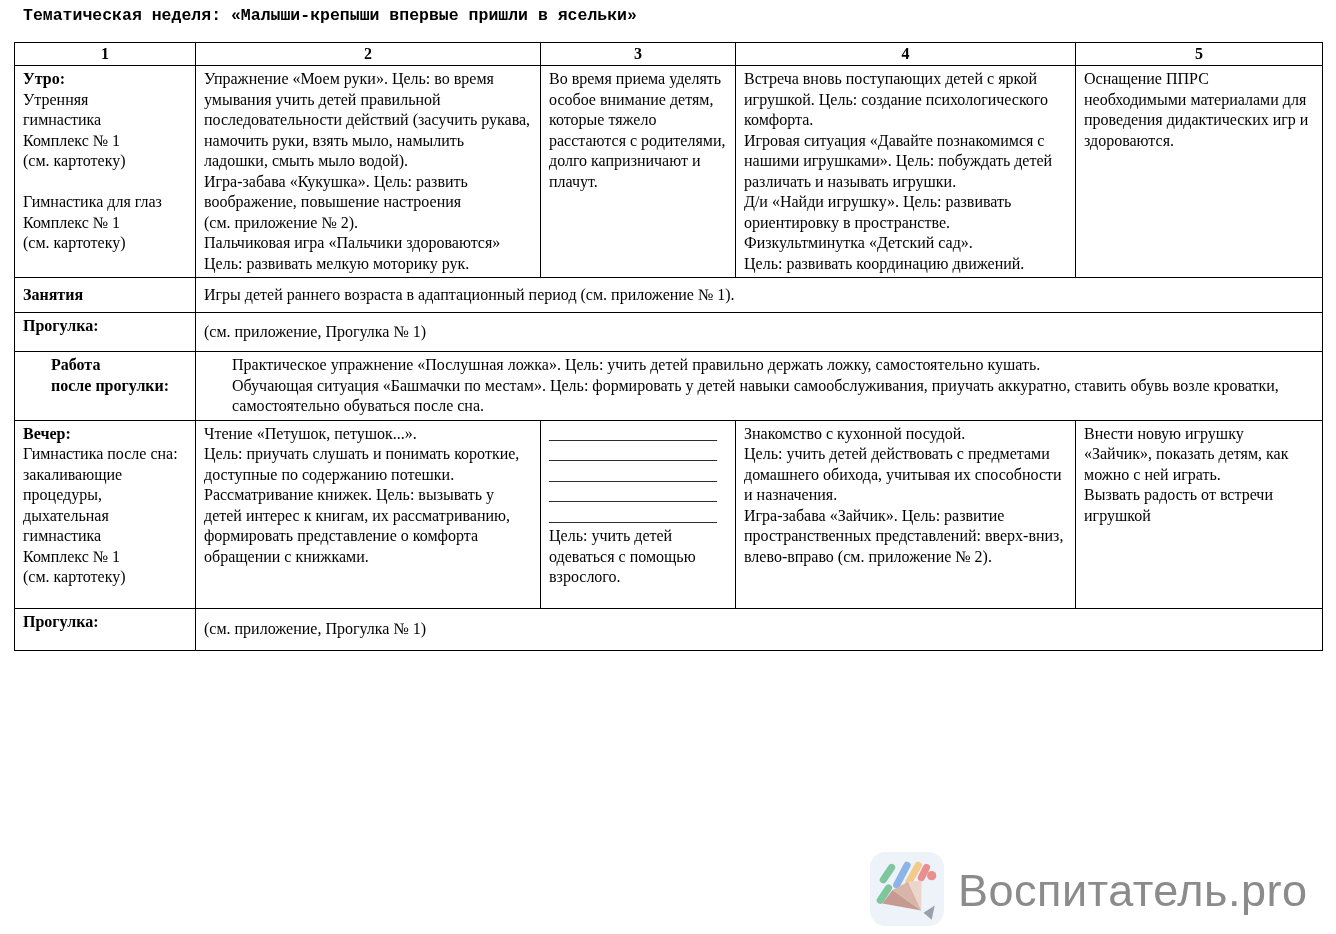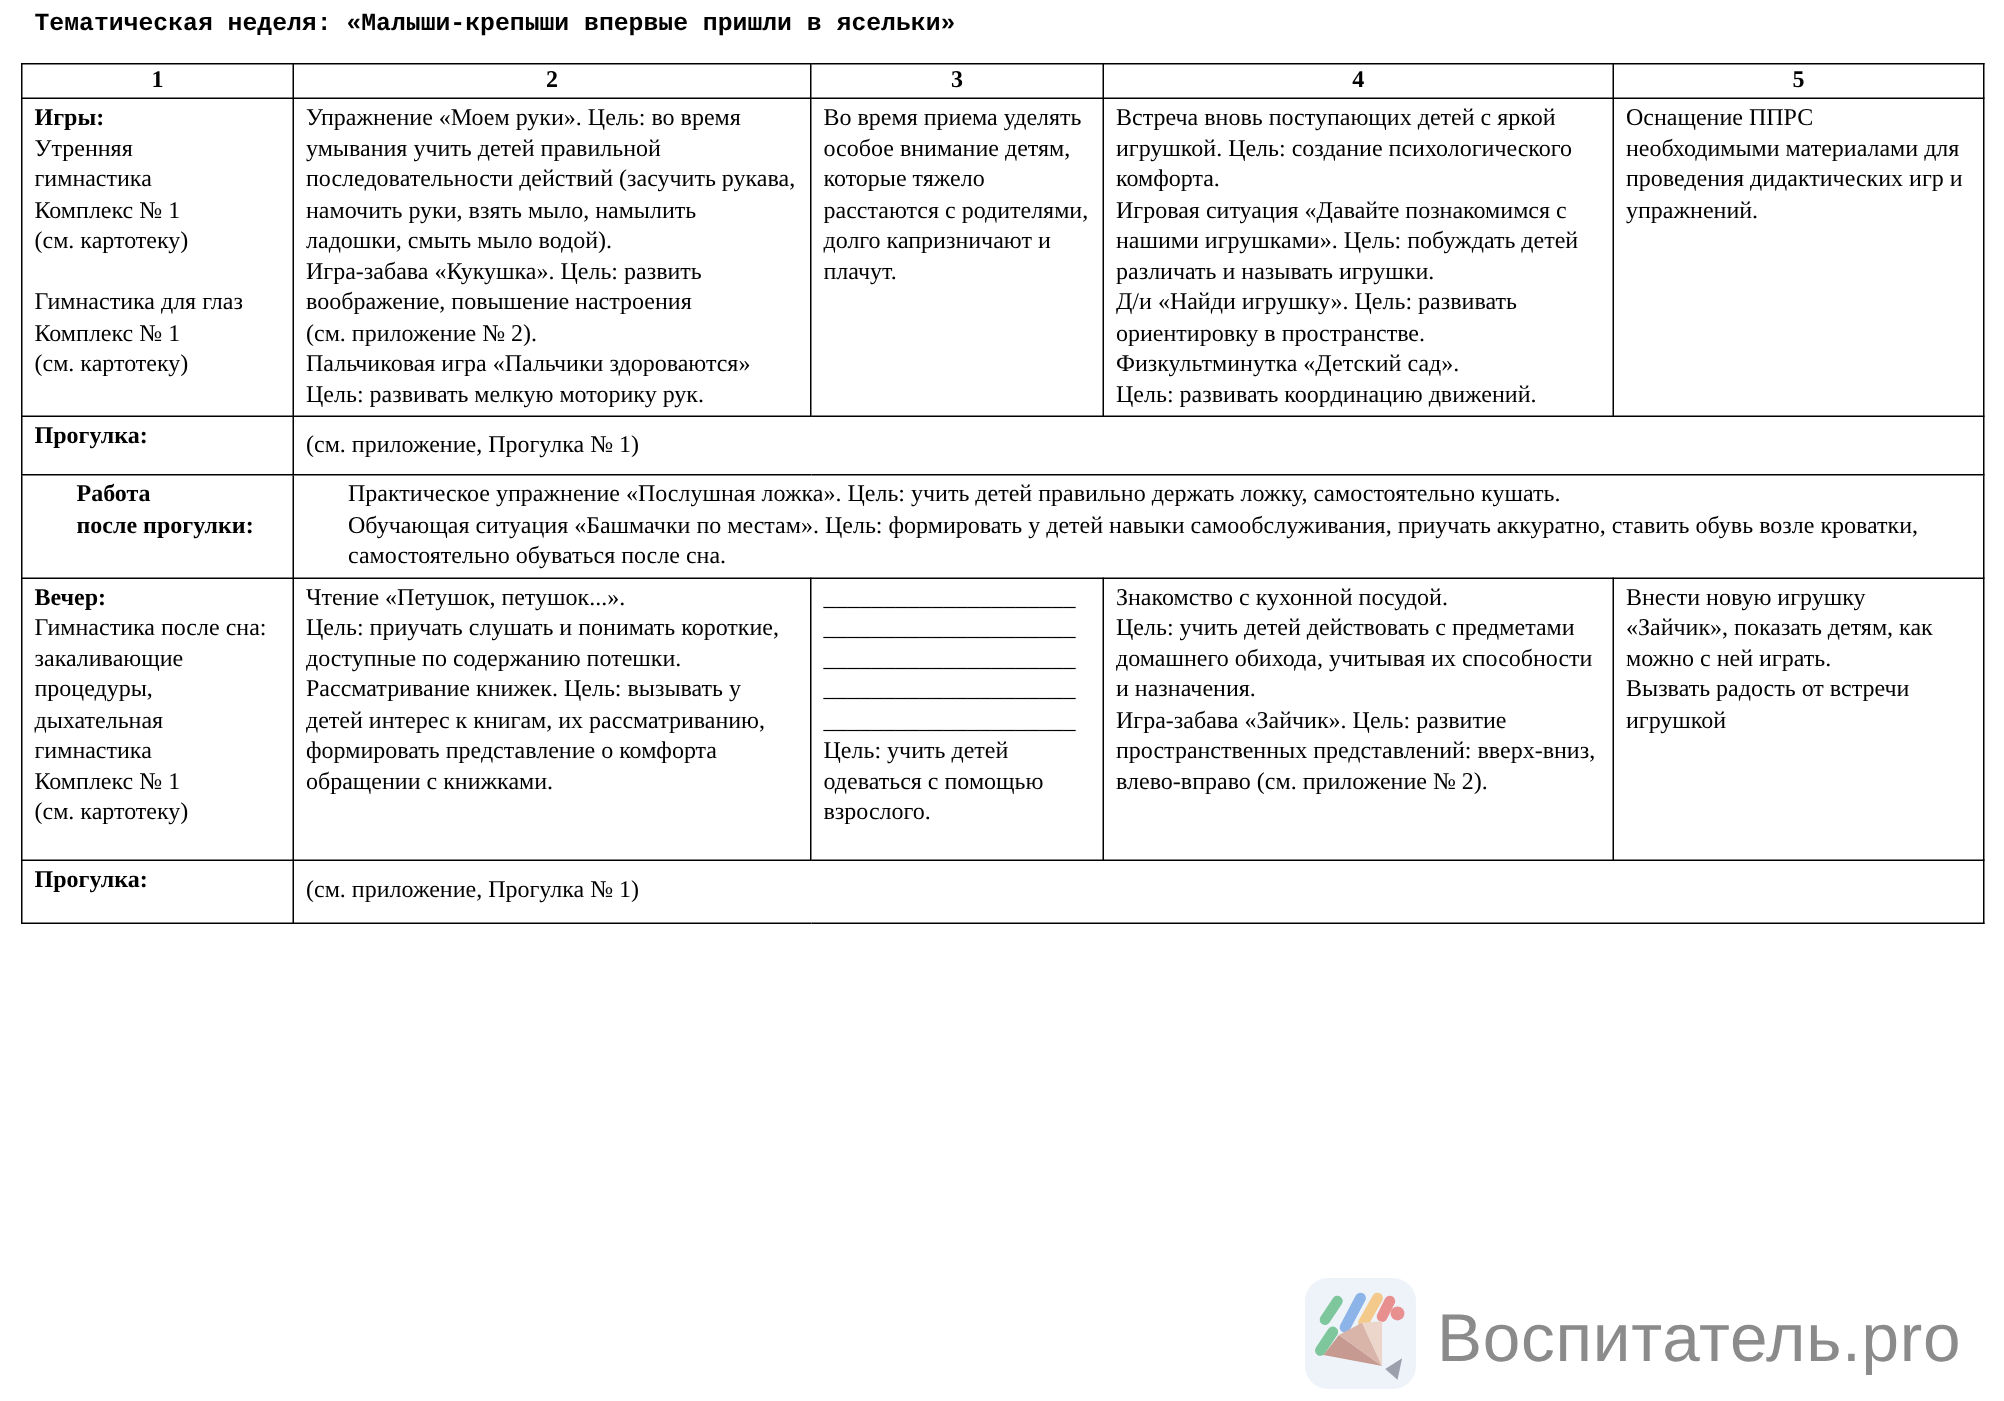--- a/index.html
+++ b/index.html
@@ -64,44 +64,48 @@
     <td>1</td>
     <td>2</td>
     <td>3</td>
     <td>4</td>
     <td>5</td>
   </tr>
 
 
   <tr class="r-morning">
     <td>
-      <div class="b">Игры:</div>
+      <div class="b">Утро:</div>
       <div class="pre">Утренняя
 гимнастика
 Комплекс № 1
 (см. картотеку)
 
 Гимнастика для глаз
 Комплекс № 1
 (см. картотеку)</div>
     </td>
     <td class="pre">Упражнение «Моем руки». Цель: во время умывания учить детей правильной последовательности действий (засучить рукава, намочить руки, взять мыло, намылить ладошки, смыть мыло водой).
 Игра-забава «Кукушка». Цель: развить воображение, повышение настроения
 (см. приложение № 2).
 Пальчиковая игра «Пальчики здороваются»
 Цель: развивать мелкую моторику рук.</td>
     <td class="pre">Во время приема уделять особое внимание детям, которые тяжело расстаются с родителями, долго капризничают и плачут.</td>
     <td class="pre">Встреча вновь поступающих детей с яркой игрушкой.  Цель: создание психологического  комфорта.
 Игровая ситуация «Давайте познакомимся с нашими игрушками». Цель: побуждать детей различать и называть игрушки.
 Д/и «Найди игрушку».  Цель: развивать ориентировку  в пространстве.
 Физкультминутка «Детский сад».
 Цель: развивать координацию  движений.</td>
-    <td class="pre">Оснащение ППРС необходимыми материалами для проведения дидактических игр и упражнений.</td>
+    <td class="pre">Оснащение ППРС необходимыми материалами для проведения дидактических игр и здороваются.</td>
   </tr>
 
+  <tr class="r-lessons">
+    <td class="b">Занятия</td>
+    <td colspan="4" class="content">Игры детей раннего возраста в адаптационный период (см. приложение № 1).</td>
+  </tr>
 
   <tr class="r-walk">
     <td class="b">Прогулка:</td>
     <td colspan="4" class="content">(см. приложение,  Прогулка  № 1)</td>
   </tr>
 
   <tr class="r-afterwalk">
     <td class="b pre">Работа
 после прогулки:</td>
     <td colspan="4" class="pre">Практическое упражнение «Послушная ложка». Цель: учить детей правильно  держать ложку, самостоятельно кушать.

